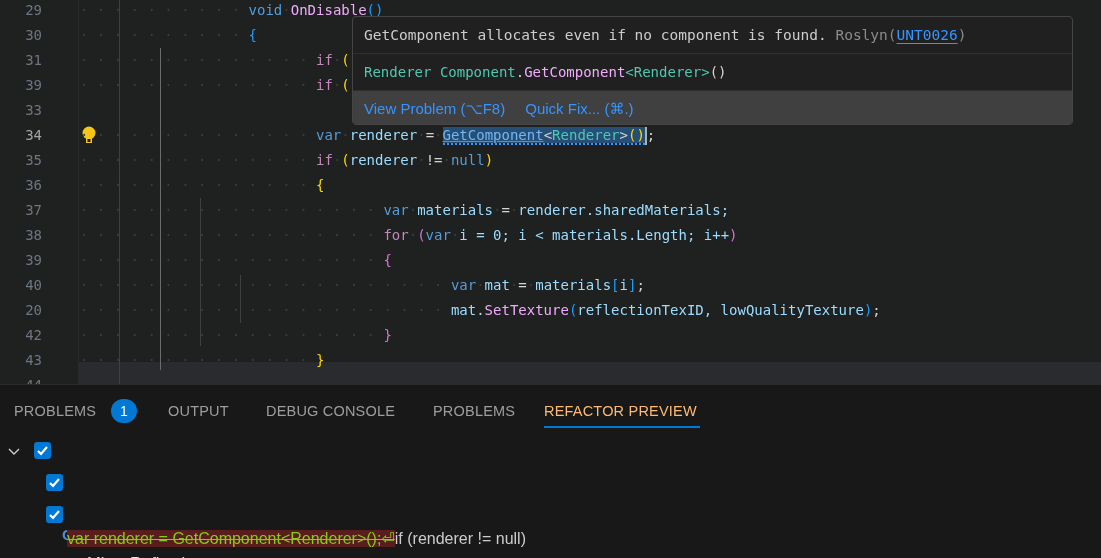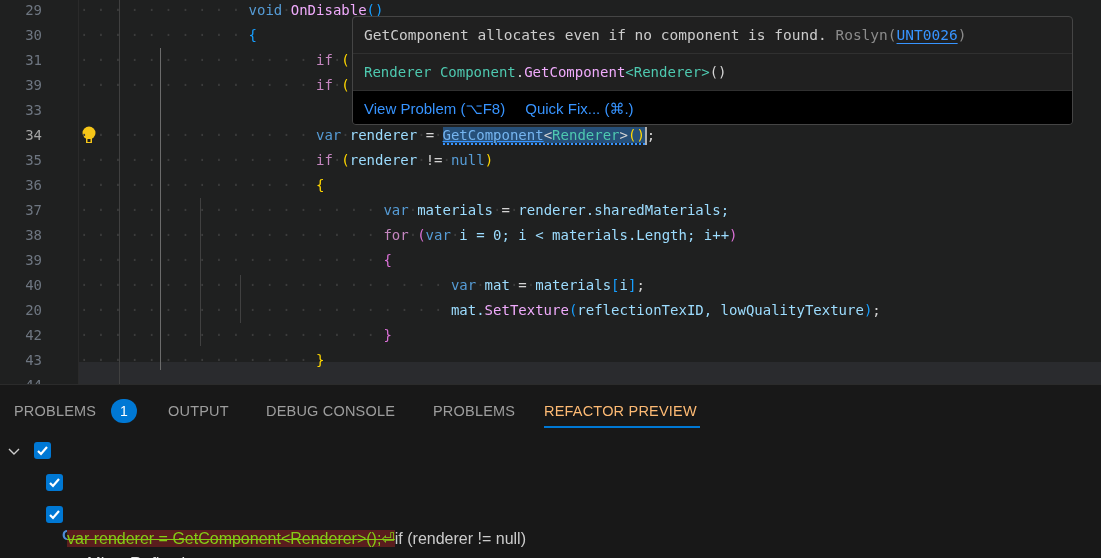--- a/index.html
+++ b/index.html
@@ -28,21 +28,21 @@
   .plain { color: #d4d4d4; }
   .sel { background: #264f78; color: #75b5f0; text-decoration: underline; text-decoration-color: #3794ff; }
   .squiggle { border-bottom: 2px dotted #3794ff; }
   .cursor { display: inline-block; width: 2px; height: 18px; background: #aeafad; vertical-align: middle; }
 
   
   .hover { position: absolute; left: 352px; top: 16px; width: 721px; height: 109px; background: #202020; border: 1px solid #454545; border-radius: 4px; overflow: hidden; }
   .hover-row { position: absolute; left: 0; width: 100%; padding-left: 11px; white-space: pre; }
   .hover-row.msg { top: 0; height: 37px; line-height: 37px; font-family: "DejaVu Sans Mono", monospace; font-size: 14.5px; color: #cccccc; border-bottom: 1px solid #303030; }
   .hover-row.sig { top: 37px; height: 37px; line-height: 37px; font-family: "DejaVu Sans Mono", monospace; font-size: 14px; border-bottom: 1px solid #303030; }
-  .hover-row.acts { top: 74px; height: 35px; line-height: 35px; background: #000000; font-size: 15px; color: #3794ff; }
+  .hover-row.acts { top: 74px; height: 35px; line-height: 35px; background: #404040; font-size: 15px; color: #3794ff; }
   .src { color: #8b8b8b; }
   .code-link { color: #3794ff; text-decoration: underline; text-underline-offset: 3px; }
   .action-link { color: #3794ff; margin-right: 20px; cursor: pointer; }
 
   
   .panel { position: absolute; left: 0; top: 384px; width: 1101px; height: 174px; background: #181818; border-top: 1px solid #2b2b2b; }
   .tabs { position: absolute; left: 0; top: 0; height: 44px; width: 100%; }
   .tab { position: absolute; top: 0; height: 44px; line-height: 52px; font-size: 14.5px; color: #9d9d9d; letter-spacing: 0.2px; cursor: pointer; }
   .tab.active { color: #fdba74; }
   .tab.active::after { content: ""; position: absolute; left: 0; right: 0; top: 41px; height: 2px; background: #0078d4; }

